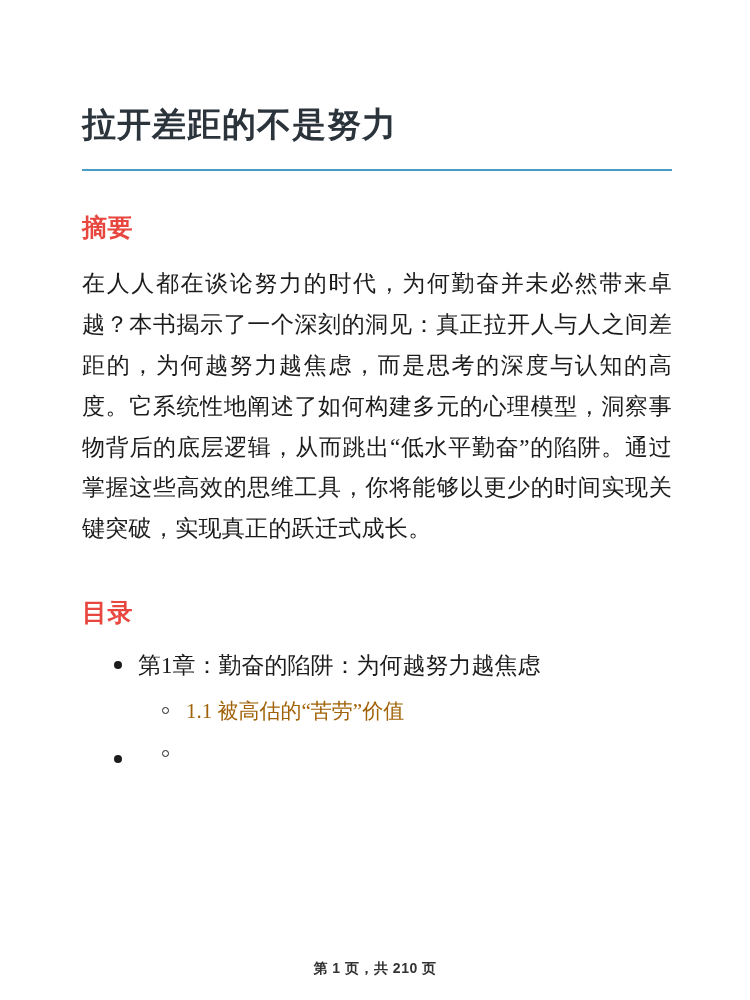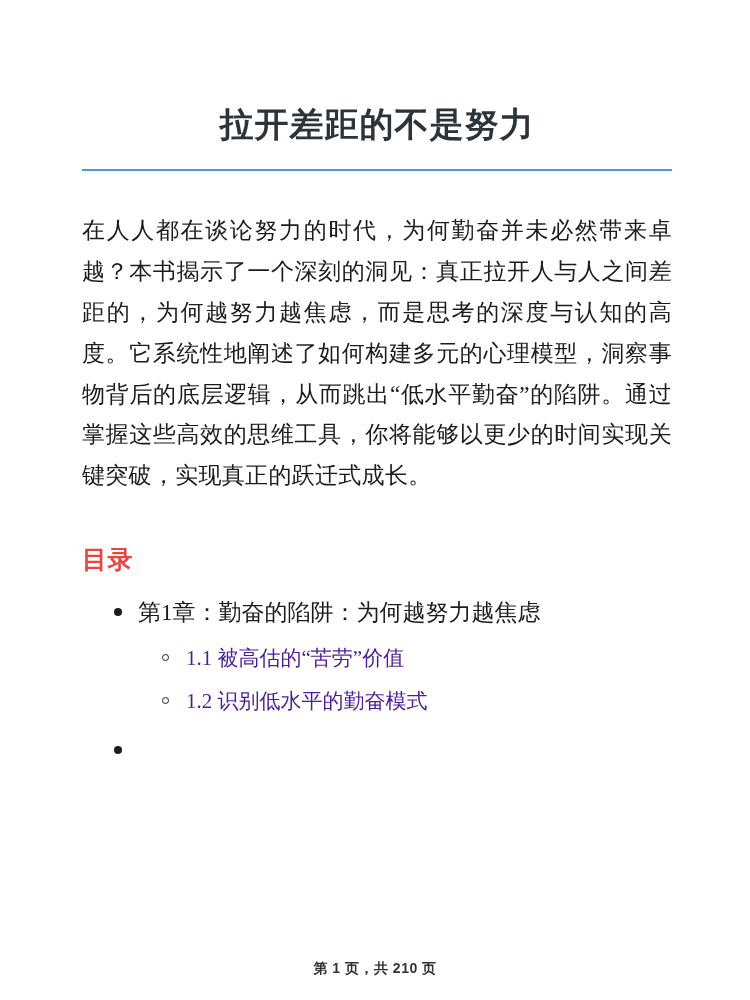--- a/index.html
+++ b/index.html
@@ -22,21 +22,20 @@
     padding: 104px 78px 0 82px;
   }
   .doc-title {
     font-family: "Liberation Sans", "DejaVu Sans", sans-serif;
     font-size: 34px;
     font-weight: bold;
     color: #2b333b;
     letter-spacing: 1px;
     margin: 0 0 24px 0;
     line-height: 1.2;
-    text-align: center;
   }
   .title-rule {
     height: 2px;
     background: #4a9cc4;
     width: 100%;
     margin-bottom: 40px;
   }
   .section-heading {
     font-family: "Liberation Sans", "DejaVu Sans", sans-serif;
     font-size: 25px;
@@ -78,21 +77,21 @@
   }
   .toc-sub-list {
     margin: 12px 0 16px 0;
     padding: 0;
     list-style: none;
   }
   .toc-sub {
     position: relative;
     font-size: 21px;
     line-height: 1.5;
-    color: #4c1d95;
+    color: #a16207;
     padding-left: 48px;
     margin-bottom: 12px;
   }
   .toc-sub > .bullet-hollow {
     position: absolute;
     left: 24px;
     top: 11px;
     width: 7px;
     height: 7px;
     border-radius: 50%;
@@ -113,36 +112,36 @@
   }
 </style>
 </head>
 <body>
 
 <div class="page">
 
   <h1 class="doc-title">拉开差距的不是努力</h1>
   <div class="title-rule"></div>
 
+  <h2 class="section-heading">摘要</h2>
   <p class="abstract-text">在人人都在谈论努力的时代，为何勤奋并未必然带来卓越？本书揭示了一个深刻的洞见：真正拉开人与人之间差距的，为何越努力越焦虑，而是思考的深度与认知的高度。它系统性地阐述了如何构建多元的心理模型，洞察事物背后的底层逻辑，从而跳出“低水平勤奋”的陷阱。通过掌握这些高效的思维工具，你将能够以更少的时间实现关键突破，实现真正的跃迁式成长。</p>
 
   <h2 class="section-heading">目录</h2>
 
   <ul class="toc">
     <li class="toc-chapter">
       <span class="bullet"></span>
       <span>第1章：勤奋的陷阱：为何越努力越焦虑</span>
       <ul class="toc-sub-list">
         <li class="toc-sub">
           <span class="bullet-hollow"></span>
           <span>1.1 被高估的“苦劳”价值</span>
         </li>
         <li class="toc-sub">
           <span class="bullet-hollow"></span>
-          <span>1.2 识别低水平的勤奋模式</span>
         </li>
       </ul>
     </li>
     <li class="toc-chapter">
       <span class="bullet"></span>
     </li>
   </ul>
 
   <div class="page-footer">第 1 页，共 210 页</div>
 

